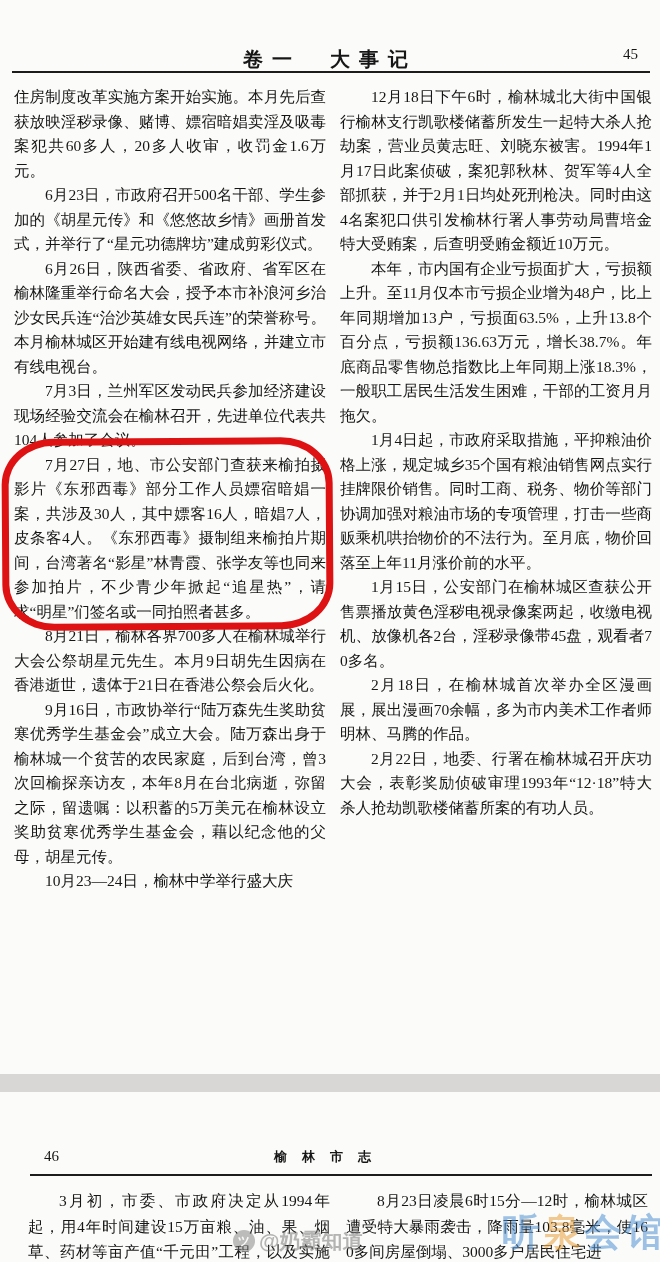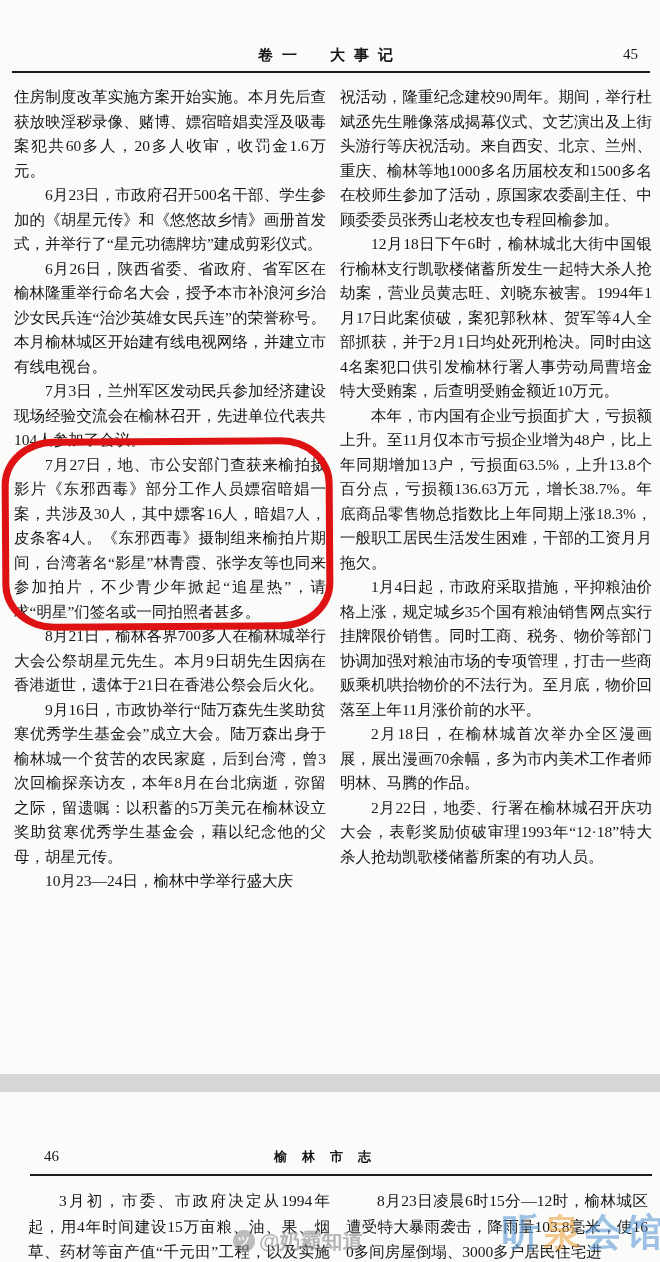--- a/index.html
+++ b/index.html
@@ -5,21 +5,21 @@
   html,body{margin:0;padding:0;background:#e9e8e6;}
   .canvas{
     position:relative;width:660px;height:1262px;overflow:hidden;
     background:#fbfbf9;
     font-family:"Liberation Serif","DejaVu Serif",serif;
     color:#161616;
   }
   
   .page45{position:absolute;left:0;top:0;width:660px;height:1074px;background:#fbfbf9;}
   .p45-head{position:absolute;top:46px;left:0;width:660px;height:24px;}
-  .p45-title{position:absolute;left:0;width:660px;text-align:center;font-size:15px;font-weight:bold;letter-spacing:9px;}
+  .p45-title{position:absolute;left:0;width:660px;text-align:center;font-size:20px;font-weight:bold;letter-spacing:9px;}
   .p45-num{position:absolute;right:22px;top:0;font-size:15px;}
   .head-rule{position:absolute;top:71px;left:12px;width:638px;height:2px;background:#1c1c1c;}
   .cols{position:absolute;top:85px;left:14px;width:638px;display:flex;gap:14px;}
   .col{width:312px;font-size:15.5px;line-height:24.5px;text-align:justify;text-justify:inter-character;word-break:break-all;}
   .col p{margin:0;}
   .col p.ind{text-indent:2em;}
   .year-head{font-weight:bold;}
   
   .circled{position:relative;}
   .red-ring{
@@ -77,24 +77,24 @@
         <div class="circled">
           <div class="red-ring"></div>
           <p class="ind">7月27日，地、市公安部门查获来榆拍摄影片《东邪西毒》部分工作人员嫖宿暗娼一案，共涉及30人，其中嫖客16人，暗娼7人，皮条客4人。《东邪西毒》摄制组来榆拍片期间，台湾著名“影星”林青霞、张学友等也同来参加拍片，不少青少年掀起“追星热”，请求“明星”们签名或一同拍照者甚多。</p>
         </div>
         <p class="ind">8月21日，榆林各界700多人在榆林城举行大会公祭胡星元先生。本月9日胡先生因病在香港逝世，遗体于21日在香港公祭会后火化。</p>
         <p class="ind">9月16日，市政协举行“陆万森先生奖助贫寒优秀学生基金会”成立大会。陆万森出身于榆林城一个贫苦的农民家庭，后到台湾，曾3次回榆探亲访友，本年8月在台北病逝，弥留之际，留遗嘱：以积蓄的5万美元在榆林设立奖助贫寒优秀学生基金会，藉以纪念他的父母，胡星元传。</p>
         <p class="ind">10月23—24日，榆林中学举行盛大庆</p>
       </div>
 
       <div class="col">
-        <p>祝活动，隆重纪念建校90周年。期间，举行杜斌丞先生雕像落成揭幕仪式、文艺演出及上街头游行等庆祝活动。来自西安、北京、兰州、重庆、榆林等地1000多名历届校友和1500多名在校师生参加了活动，原国家农委副主任、中顾委委员张秀山老校友也专程回榆参加。</p>
         <p class="ind">12月18日下午6时，榆林城北大街中国银行榆林支行凯歌楼储蓄所发生一起特大杀人抢劫案，营业员黄志旺、刘晓东被害。1994年1月17日此案侦破，案犯郭秋林、贺军等4人全部抓获，并于2月1日均处死刑枪决。同时由这4名案犯口供引发榆林行署人事劳动局曹培金特大受贿案，后查明受贿金额近10万元。</p>
         <p class="ind">本年，市内国有企业亏损面扩大，亏损额上升。至11月仅本市亏损企业增为48户，比上年同期增加13户，亏损面63.5%，上升13.8个百分点，亏损额136.63万元，增长38.7%。年底商品零售物总指数比上年同期上涨18.3%，一般职工居民生活发生困难，干部的工资月月拖欠。</p>
         <p class="ind">1月4日起，市政府采取措施，平抑粮油价格上涨，规定城乡35个国有粮油销售网点实行挂牌限价销售。同时工商、税务、物价等部门协调加强对粮油市场的专项管理，打击一些商贩乘机哄抬物价的不法行为。至月底，物价回落至上年11月涨价前的水平。</p>
+        <p class="ind">1月15日，公安部门在榆林城区查获公开售票播放黄色淫秽电视录像案两起，收缴电视机、放像机各2台，淫秽录像带45盘，观看者70多名。</p>
         <p class="ind">2月18日，在榆林城首次举办全区漫画展，展出漫画70余幅，多为市内美术工作者师明林、马腾的作品。</p>
         <p class="ind">2月22日，地委、行署在榆林城召开庆功大会，表彰奖励侦破审理1993年“12·18”特大杀人抢劫凯歌楼储蓄所案的有功人员。</p>
       </div>
     </div>
   </div>
 
   <div class="page-gap"></div>
 
   <div class="page46">
     <div class="p46-head">

